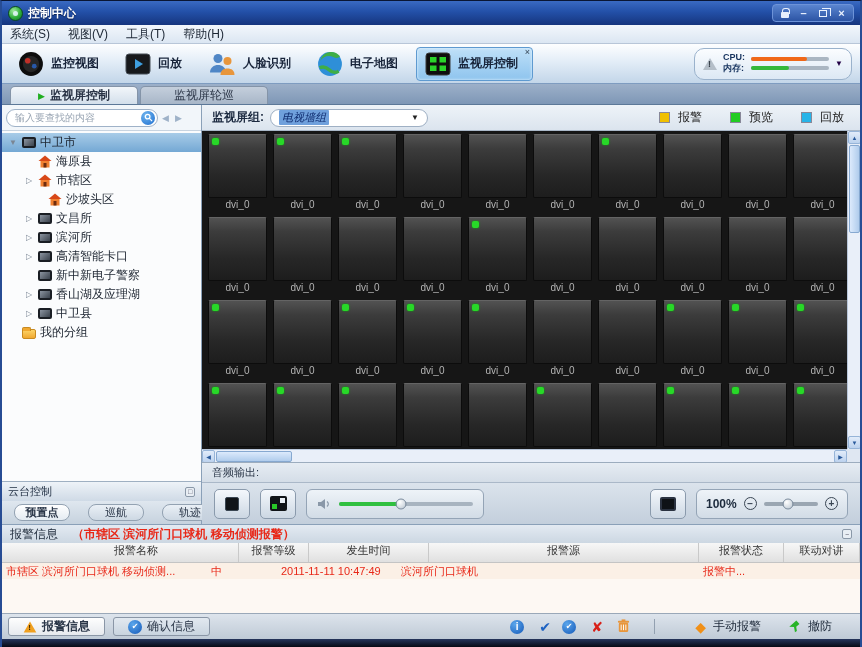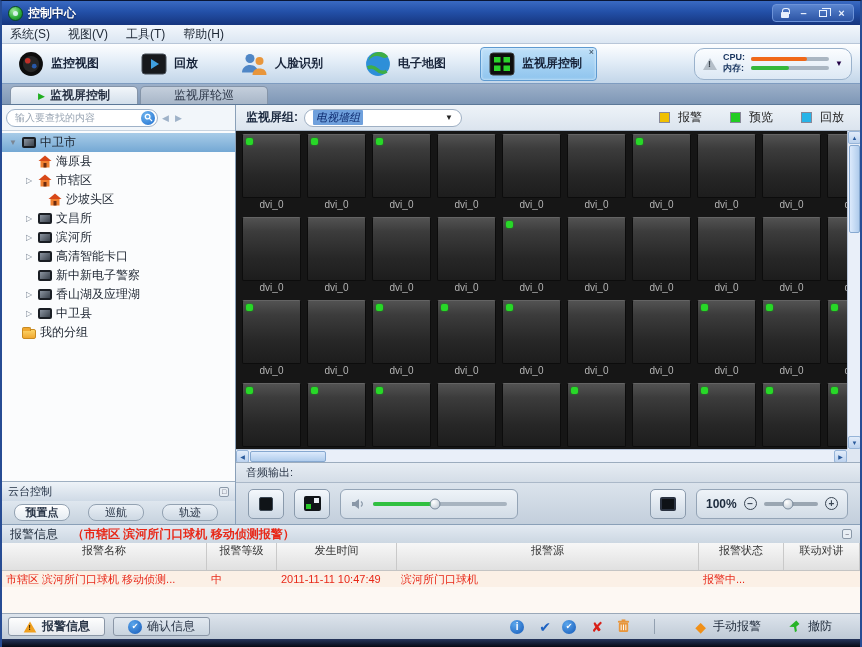--- a/index.html
+++ b/index.html
@@ -55,21 +55,21 @@
   .vtab { height:18px; min-width:128px; display:flex; align-items:center; justify-content:center; gap:5px;
           border:1px solid #8494a8; border-bottom:none; border-radius:5px 5px 0 0; font-size:12px; color:#2a3446;
           background:linear-gradient(180deg,#c4cfdc,#a8b6c8); }
   .vtab.active { background:linear-gradient(180deg,#f2f6fa,#d3dfeb); font-weight:bold; }
   .vtab .play { color:#1fae1f; font-size:9px; }
 
   
   .content { flex:1 1 auto; display:flex; min-height:0; }
 
   
-  .leftpanel { width:234px; flex:0 0 auto; display:flex; flex-direction:column; border-right:1px solid #8aa0b8; background:#c2410c;}
+  .leftpanel { width:200px; flex:0 0 auto; display:flex; flex-direction:column; border-right:1px solid #8aa0b8; background:#c2410c;}
   .searchrow { height:26px; display:flex; align-items:center; padding:0 4px; gap:4px; background:#f2f6fa; border-bottom:1px solid #c8d4e0;}
   .searchbox { flex:0 0 auto; width:152px; height:18px; border:1px solid #9fb2c8; border-radius:9px; background:#fff;
                display:flex; align-items:center; padding:0 2px 0 8px; }
   .searchbox input { border:none; outline:none; flex:1; font-size:10px; color:#333; min-width:0; background:transparent;}
   .searchbox input::placeholder { color:#9aa6b4; }
   .search-btn { width:14px; height:14px; border-radius:50%; background:radial-gradient(circle at 35% 30%,#6fb4ee,#1f6fd0);
                 display:flex; align-items:center; justify-content:center; flex:0 0 auto;}
   .pager { display:flex; gap:6px; color:#9fb2c8; font-size:9px; }
   .tree { flex:1 1 auto; background:#fbfcfd; overflow:hidden; padding-top:2px;}
   .tree-row { height:19px; display:flex; align-items:center; gap:4px; font-size:12px; color:#1c2430; }
@@ -150,21 +150,21 @@
   .zoom-val { font-size:12px; font-weight:bold; color:#1c2a3c; }
   .zbtn { width:13px; height:13px; border-radius:50%; border:1.5px solid #3a4654; color:#3a4654; font-size:10px; font-weight:bold;
           display:flex; align-items:center; justify-content:center; line-height:1; flex:0 0 auto; background:transparent;}
   .push-right { margin-left:auto; }
 
   
   .alarmpanel { height:89px; flex:0 0 auto; display:flex; flex-direction:column; border-top:1px solid #8aa0b8; background:#fdf9f5;}
   .alarmheader { height:18px; background:linear-gradient(180deg,#e3eaf2,#ccd7e2); display:flex; align-items:center; padding:0 8px; flex:0 0 auto;}
   .alarmheader .atitle { font-size:12px; color:#222e3e; }
   .alarmheader .asub { font-size:12px; font-weight:bold; color:#e82818; margin-left:14px; }
-  .thead { height:28px; display:flex; flex:0 0 auto; background:linear-gradient(180deg,#f7f7f7,#e0e0e0); border-bottom:1px solid #c4c4c4;}
+  .thead { height:20px; display:flex; flex:0 0 auto; background:linear-gradient(180deg,#f7f7f7,#e0e0e0); border-bottom:1px solid #c4c4c4;padding-left:32px;}
   .th { font-size:11px; color:#333; text-align:center; line-height:15px; border-right:1px solid #c9c9c9; overflow:hidden; white-space:nowrap;}
   .trow { height:16px; display:flex; background:#fbf0e6; flex:0 0 auto;}
   .td { font-size:11px; color:#e82818; line-height:16px; padding-left:4px; overflow:hidden; white-space:nowrap; }
   .table-rest { flex:1; background:#fdf8f3; }
 
   
   .footerbar { height:26px; flex:0 0 auto; background:linear-gradient(180deg,#dde4ec,#bfcad6); border-top:1px solid #9aa8b8;
                display:flex; align-items:center; padding:0 28px 0 6px; gap:8px;}
   .ftab { height:19px; display:flex; align-items:center; gap:5px; padding:0 14px; border:1px solid #8a96a6; border-radius:3px;
           font-size:12px; color:#2a3648; background:linear-gradient(180deg,#e2e9f0,#c9d4df);}
@@ -203,21 +203,21 @@
   </div>
 
   <div class="menubar" id="menubar">
       <span class="menu-item">系统(S)</span>
       <span class="menu-item">视图(V)</span>
       <span class="menu-item">工具(T)</span>
       <span class="menu-item">帮助(H)</span>
     </div>
 
   <div class="toolbar">
-    <span id="toolbtns" style="display:flex;align-items:center;gap:20px;">
+    <span id="toolbtns" style="display:flex;align-items:center;gap:4px;">
         <div class="tool-btn">
           <span style="display: flex;">
             <svg width="26" height="26" viewBox="0 0 24 24">
               <circle cx="12" cy="12" r="11" fill="#0d0d0d"></circle>
               <circle cx="12" cy="12" r="7.5" fill="#262626"></circle>
               <circle cx="9" cy="9" r="2.6" fill="#c03028"></circle>
               <circle cx="15" cy="14" r="2.2" fill="#2858a8"></circle>
             </svg>
           </span>
           <span class="tlabel">监控视图</span>

